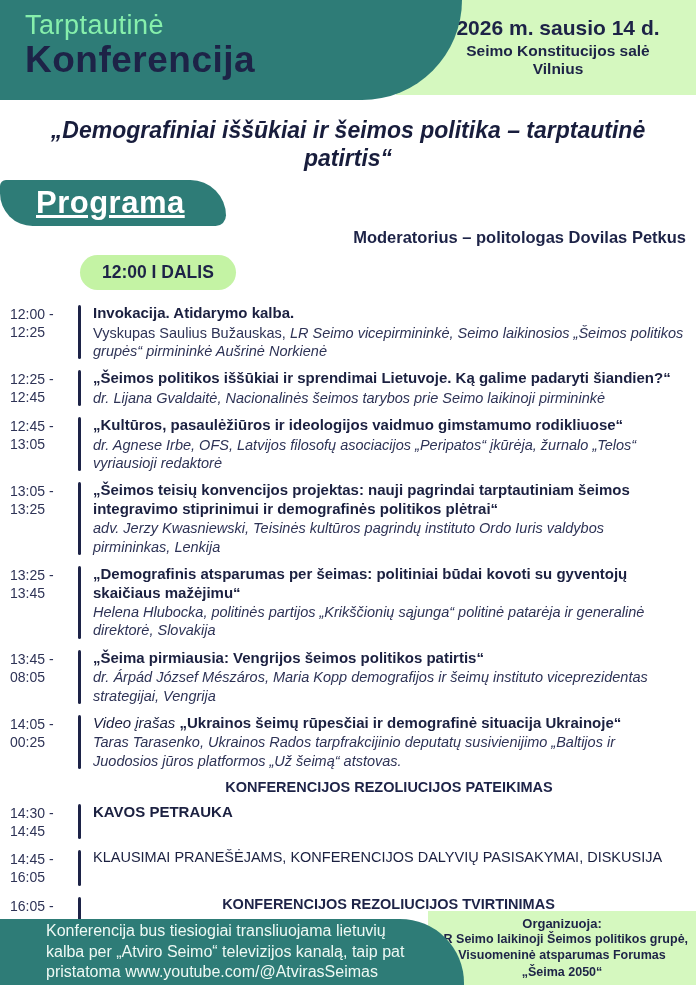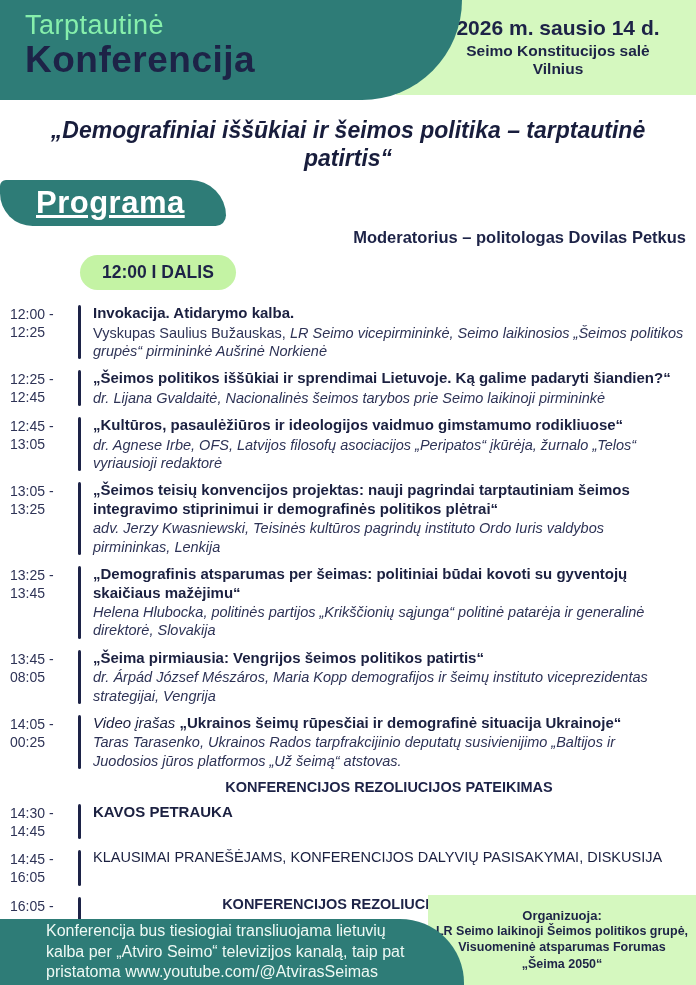--- a/index.html
+++ b/index.html
@@ -50,21 +50,21 @@
   .r-title.plain{font-weight:400;font-size:14.5px;letter-spacing:0;}
   .r-title em{font-weight:400;font-style:italic;}
   .speaker{font-size:14.5px;font-style:italic;line-height:1.26;color:var(--ink);margin-top:1px;}
   .speaker .lead{font-style:normal;}
   .center-line{text-align:center;padding-left:80px;font-size:14.5px;font-weight:700;
                color:var(--navy);margin:6px 0 4px;}
   .content .center-line{padding-left:0;margin:0 0 4px;}
 
   
   .footer{position:absolute;left:0;right:0;bottom:0;height:74px;}
-  .footer-green{position:absolute;right:0;bottom:0;width:268px;height:90px;background:var(--green);
+  .footer-green{position:absolute;right:0;bottom:0;width:268px;height:74px;background:var(--green);
                 display:flex;flex-direction:column;justify-content:center;text-align:center;
                 color:var(--navy);padding:4px 6px;}
   .footer-green .o1{font-size:13px;font-weight:700;}
   .footer-green .o2{font-size:12.5px;font-weight:700;line-height:1.3;}
   .footer-teal{position:absolute;left:0;bottom:0;width:464px;height:66px;background:var(--teal);
                border-top-right-radius:64px;display:flex;align-items:center;justify-content:center;}
   .footer-teal p{color:#eef9f4;font-size:16px;line-height:1.28;max-width:372px;}
 </style>
 </head>
 <body>

